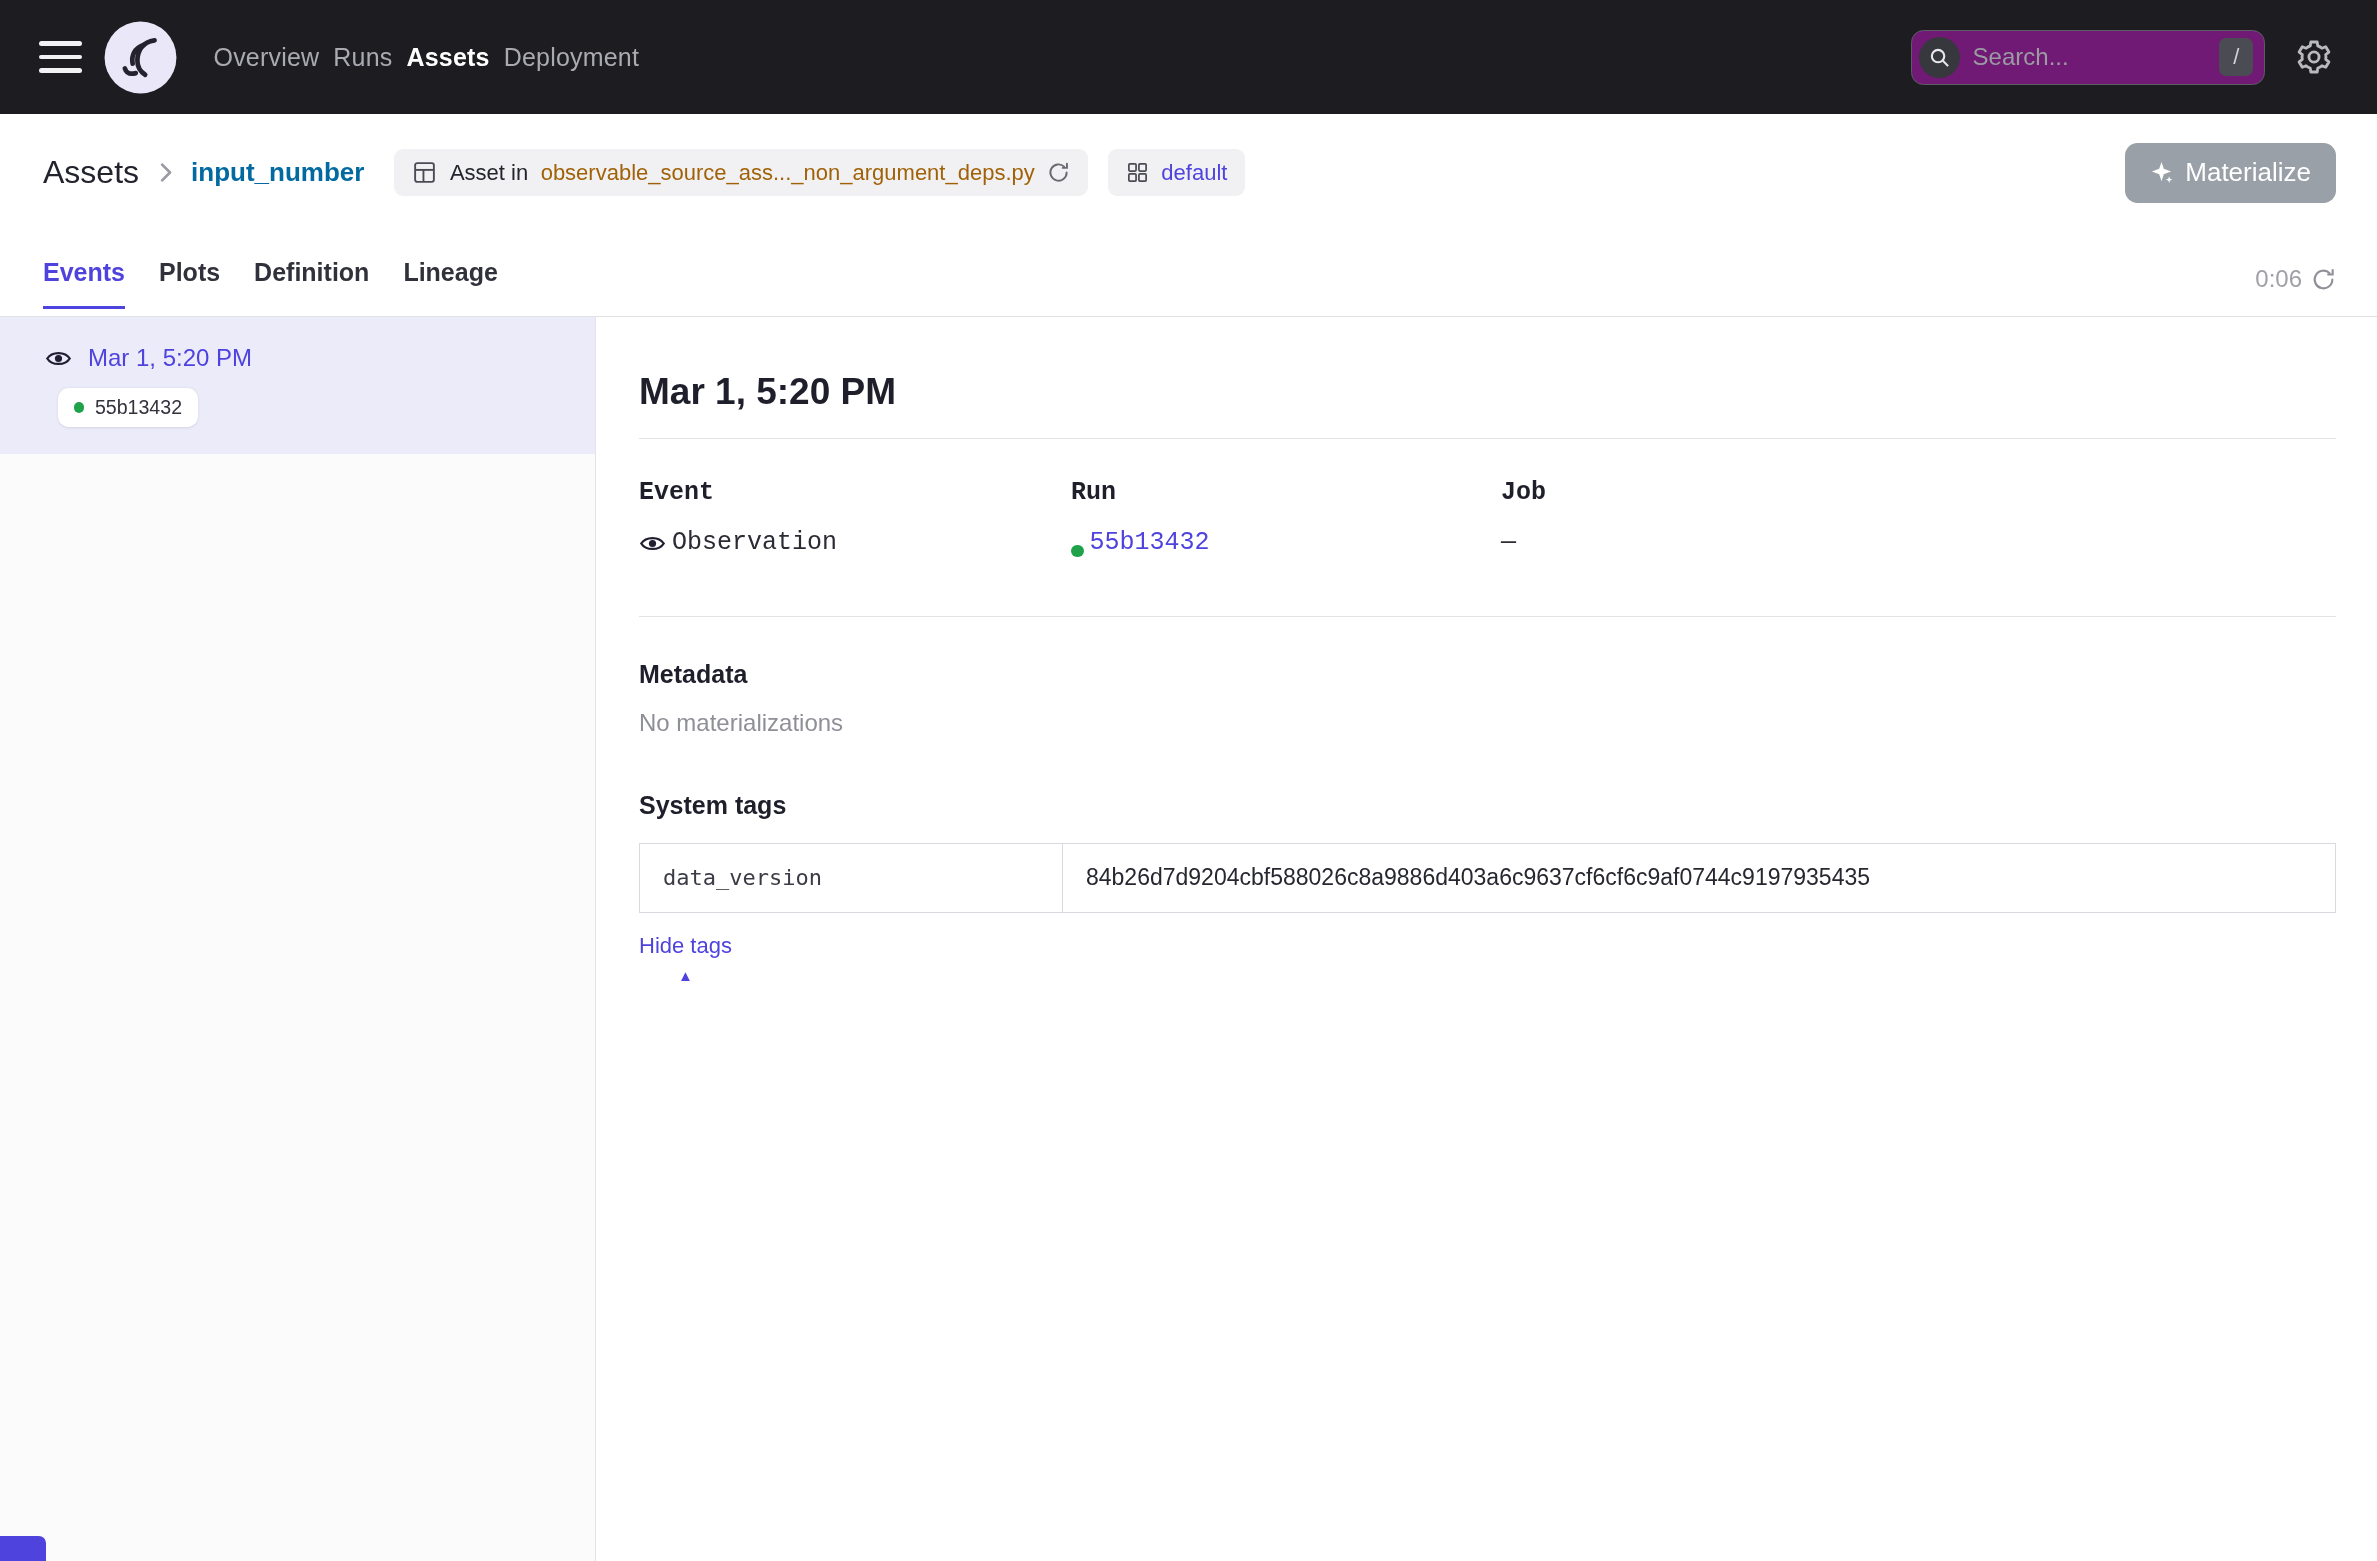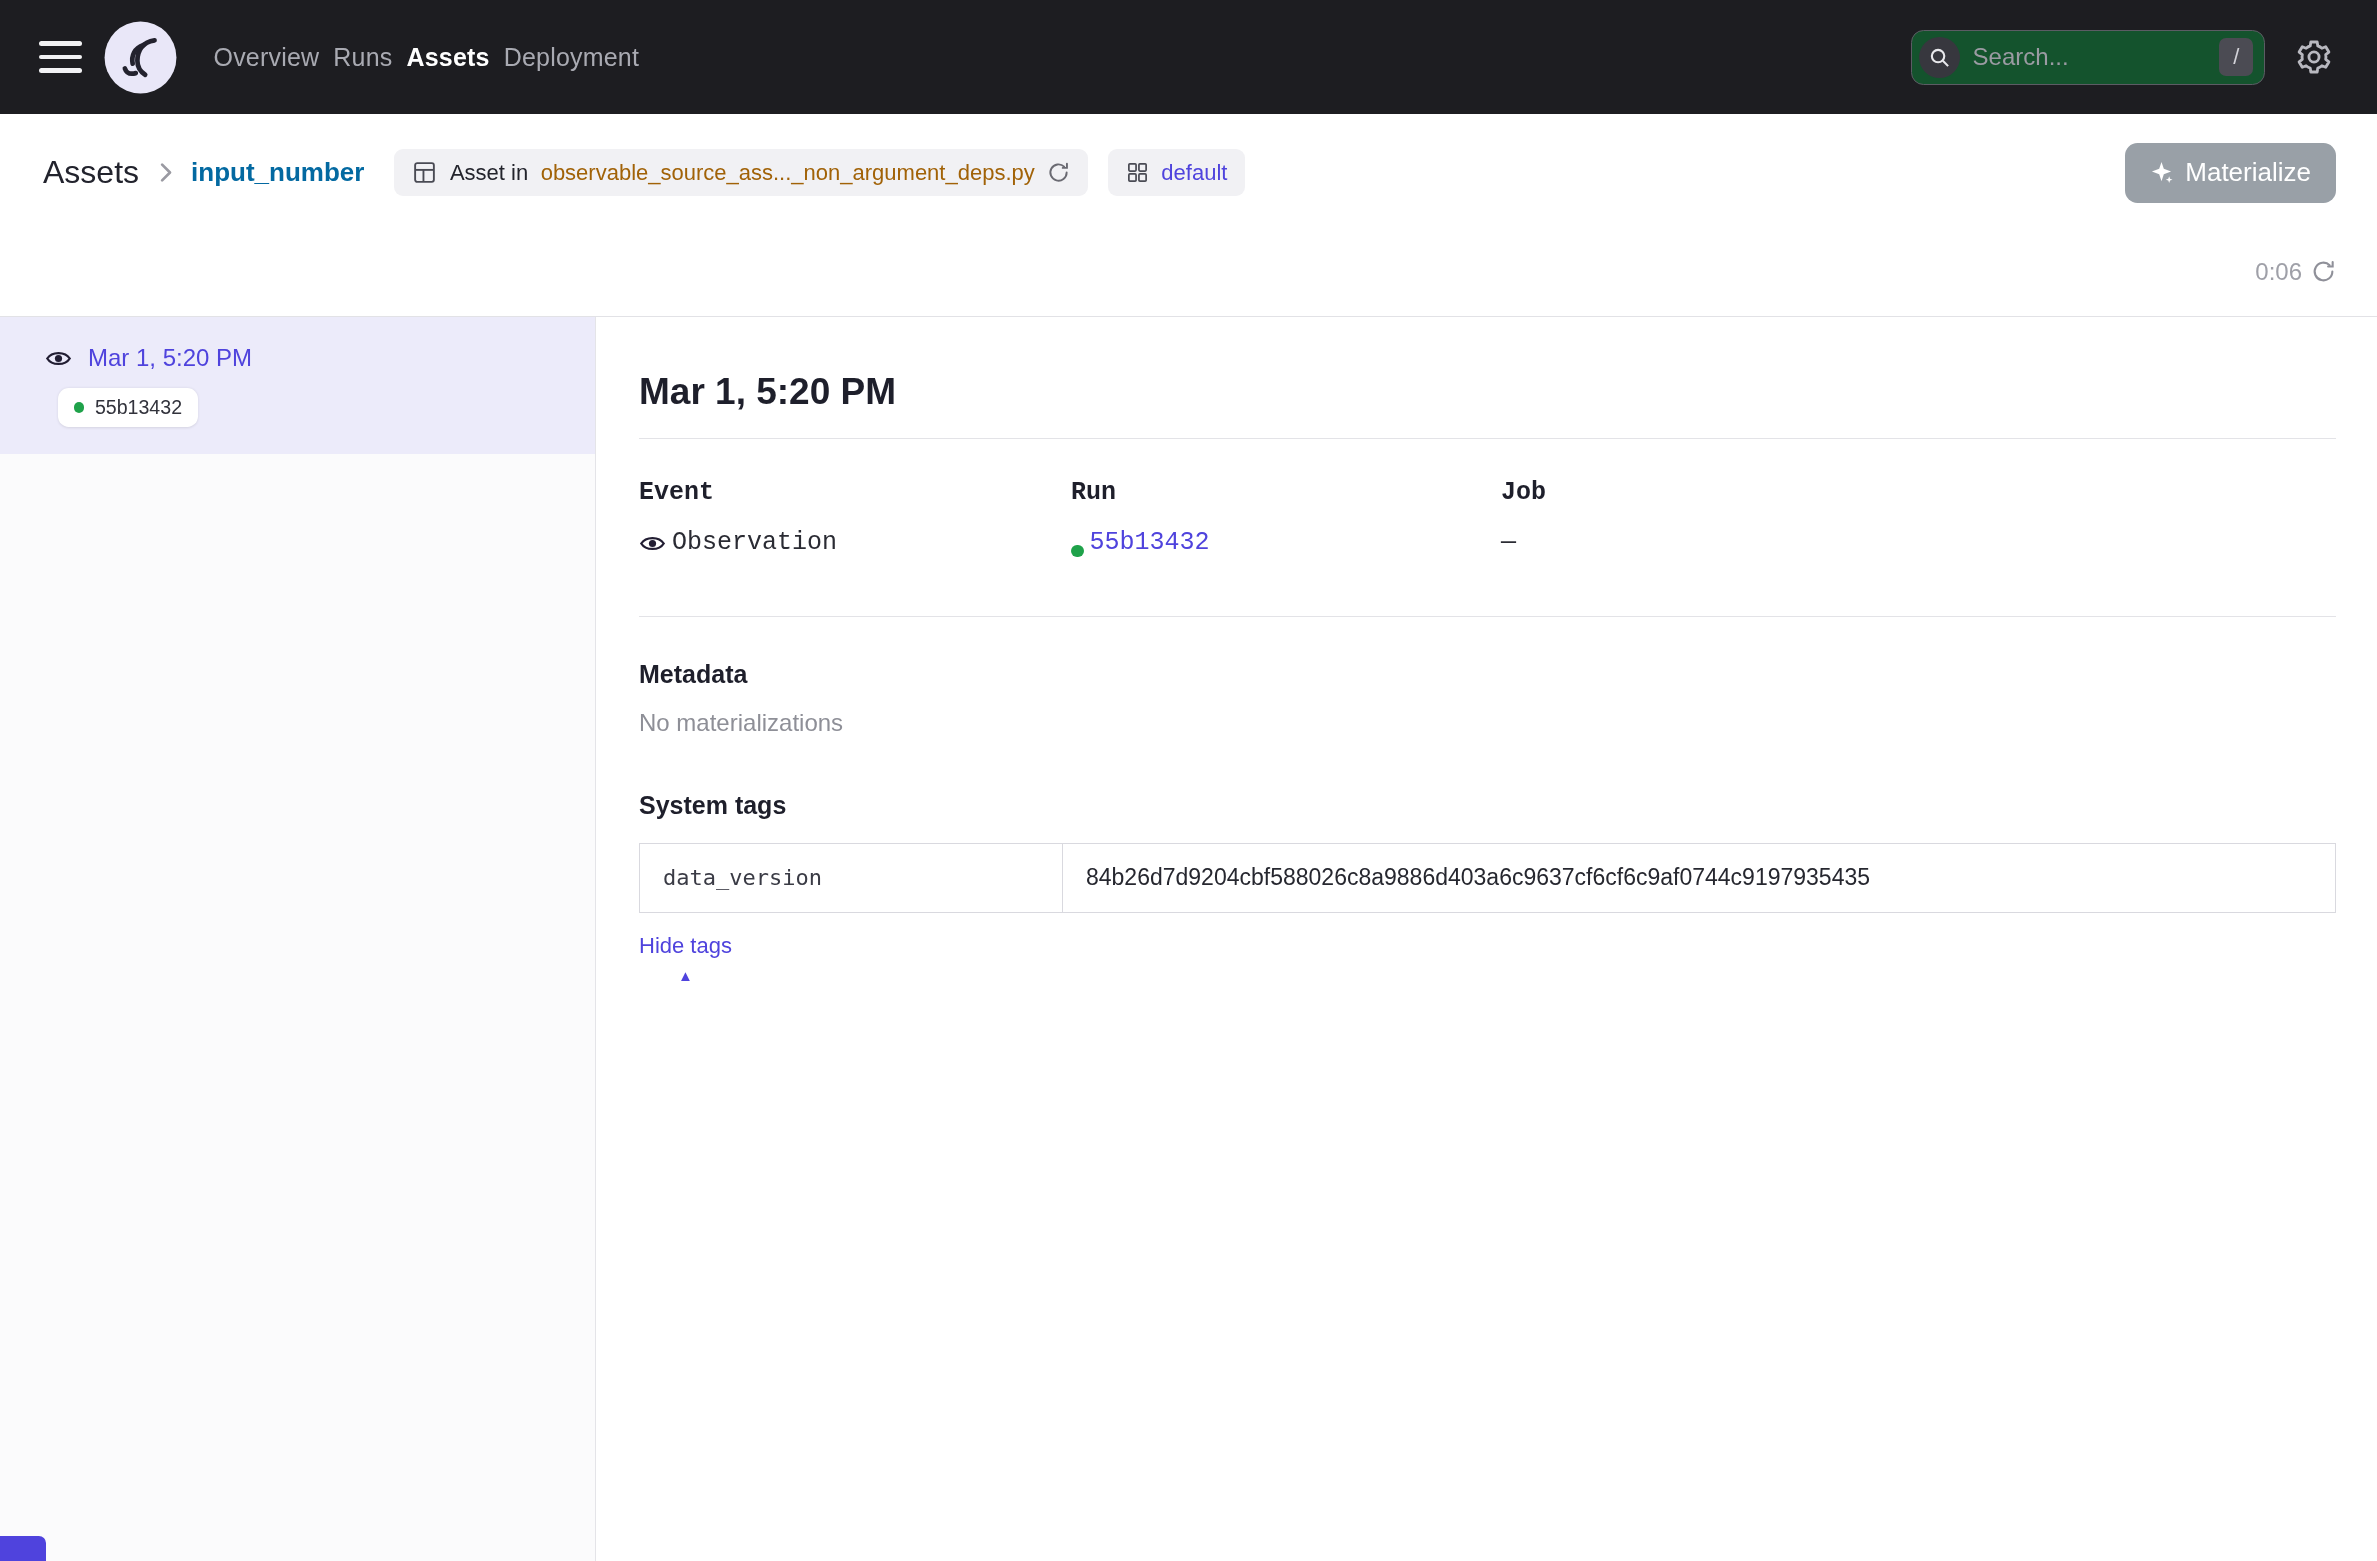--- a/index.html
+++ b/index.html
@@ -22,21 +22,21 @@
   .hamburger { width: 43px; display: flex; flex-direction: column; gap: 9px; cursor: pointer; }
   .hamburger span { display: block; height: 4.5px; border-radius: 2.7px; background: #f2f2f4; }
   .logo { margin-left: 20.5px; width: 75px; height: 75px; flex: 0 0 75px; }
   .nav-links { display: flex; align-items: flex-end; gap: 14px; margin-left: 36px; }
   .nav-link { font-size: 25px; color: #a9aab2; cursor: pointer; font-weight: 500; letter-spacing: 0.2px; }
   .nav-link.active { color: #ffffff; font-weight: 700; }
   .nav-spacer { flex: 1; }
 
   .search-box {
     width: 354px; height: 55px;
-    background: #14532d; border: 0.9px solid #5c5c64; border-radius: 12.5px;
+    background: #701a75; border: 0.9px solid #5c5c64; border-radius: 12.5px;
     display: flex; align-items: center; padding: 0 10.7px 0 7.1px; gap: 12.5px;
   }
   .search-icon-circle {
     width: 41px; height: 41px; border-radius: 50%;
     background: #37373e; display: flex; align-items: center; justify-content: center;
     flex: 0 0 41px;
   }
   .search-box input {
     flex: 1; min-width: 0; background: transparent; border: none; outline: none;
     color: #e6e6ea; font-size: 24px; font-family: "Liberation Sans", sans-serif;
@@ -225,20 +225,26 @@
           <svg viewBox="0 0 24 24" width="23" height="23" fill="#ffffff">
             <path d="M12 1l2.4 7.2L22 11l-7.6 2.8L12 21l-2.4-7.2L2 11l7.6-2.8z"></path>
             <path d="M20 16l.9 2.6L23.5 19.5l-2.6.9L20 23l-.9-2.6-2.6-.9 2.6-.9z"></path>
           </svg>
         </span>
         <span>Materialize</span>
       </button>
     </div>
 
     <div class="header-tabs">
+      <div class="tabs">
+        <span class="tab active">Events</span>
+        <span class="tab">Plots</span>
+        <span class="tab">Definition</span>
+        <span class="tab">Lineage</span>
+      </div>
       <div class="timer-group">
         <span class="timer">0:06</span>
         <span class="timer-refresh">
           <svg viewBox="0 0 24 24" width="25" height="25" fill="none" stroke="currentColor" stroke-width="2" stroke-linecap="round">
             <path d="M20.5 12a8.5 8.5 0 1 1-2.6-6.1"></path>
             <path d="M20.8 2.8v4.4h-4.4"></path>
           </svg>
         </span>
       </div>
     </div>

